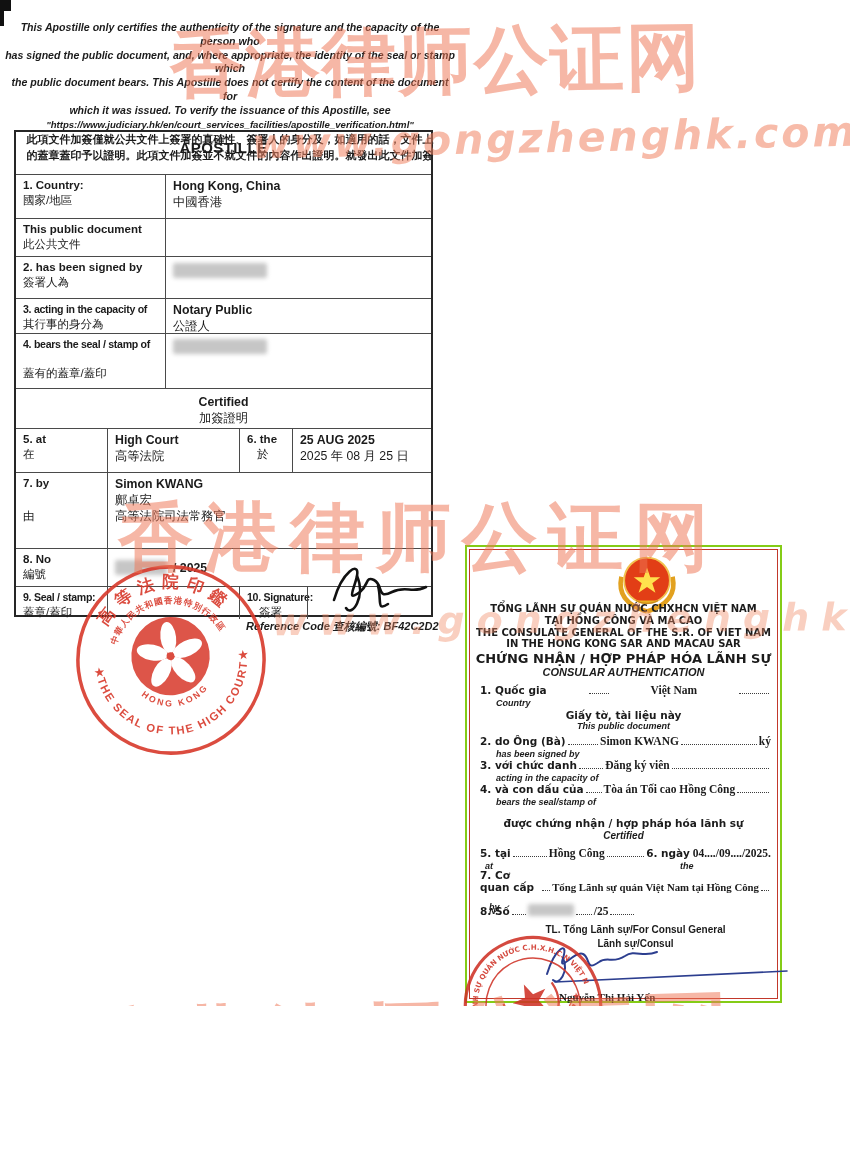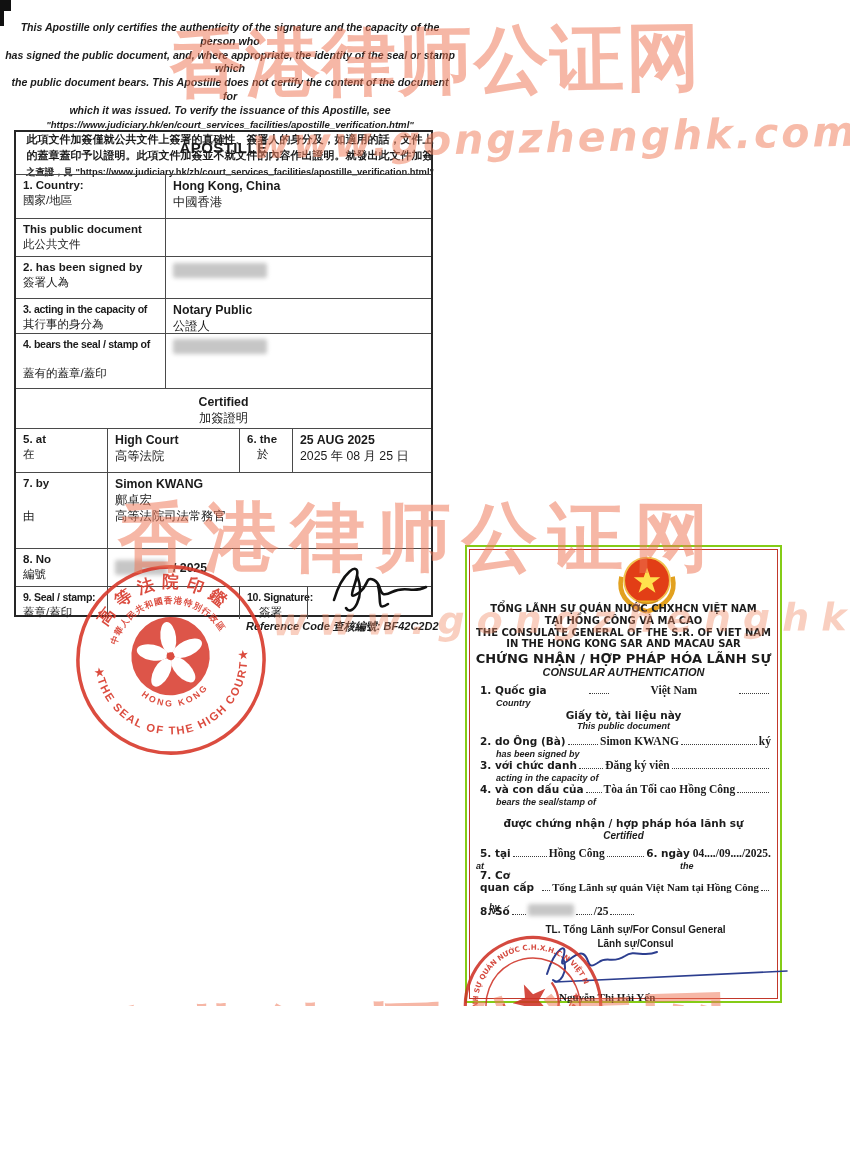--- a/index.html
+++ b/index.html
@@ -81,21 +81,20 @@
   <div id="wm-url-bot" class="wm wm-url">www.gongzhenghk.com</div>
 
   <div id="notice">
     <div class="notice-en">This Apostille only certifies the authenticity of the signature and the capacity of the person who</div>
     <div class="notice-en">has signed the public document, and, where appropriate, the identity of the seal or stamp which</div>
     <div class="notice-en">the public document bears. This Apostille does not certify the content of the document for</div>
     <div class="notice-en">which it was issued. To verify the issuance of this Apostille, see</div>
     <div class="notice-en notice-en-url">"https://www.judiciary.hk/en/court_services_facilities/apostille_verification.html"</div>
     <div class="notice-zh">此項文件加簽僅就公共文件上簽署的真確性、簽署人的身分及，如適用的話，文件上</div>
     <div class="notice-zh">的蓋章蓋印予以證明。此項文件加簽並不就文件的內容作出證明。就發出此文件加簽</div>
-    <div class="notice-zh notice-zh-url">之查證，見 "https://www.judiciary.hk/zh/court_services_facilities/apostille_verification.html"</div>
   </div>
 
   <div id="ap-table">
     <div class="t-row" style="height:42px;">
       <div class="c center-cell">
         <div class="hdr1">APOSTILLE</div>
       </div>
     </div>
     <div class="t-row" style="height:44px;">
       <div class="c" style="width:149px;">
@@ -314,21 +313,21 @@
     <div class="vn-abs vn-center" style="top:283px;font-size:10px;font-weight:700;font-style:italic;">Certified</div>
 
     <div class="vn-row" style="top:300px;">
       <span>5. tại</span>
       <span class="leader" style="flex:1;"></span>
       <span class="vn-val">Hồng Công</span>
       <span class="leader" style="flex:1.1;"></span>
       <span style="margin-right:3px;">6. ngày</span>
       <span class="vn-val">04..../09..../2025.</span>
     </div>
-    <div class="vn-sub" style="left:9px;top:314px;">at</div>
+    <div class="vn-sub" style="left:18px;top:314px;">at</div>
     <div class="vn-sub" style="left:213px;top:314px;">the</div>
 
     <div class="vn-row" style="top:322px;">
       <span>7. Cơ quan cấp</span>
       <span class="leader fixed" style="width:8px;"></span>
       <span class="vn-val" style="font-size:10.8px;">Tổng Lãnh sự quán Việt Nam tại Hồng Công</span>
       <span class="leader" style="flex:1;"></span>
     </div>
     <div class="vn-sub" style="left:22px;top:355px;">by</div>
 

